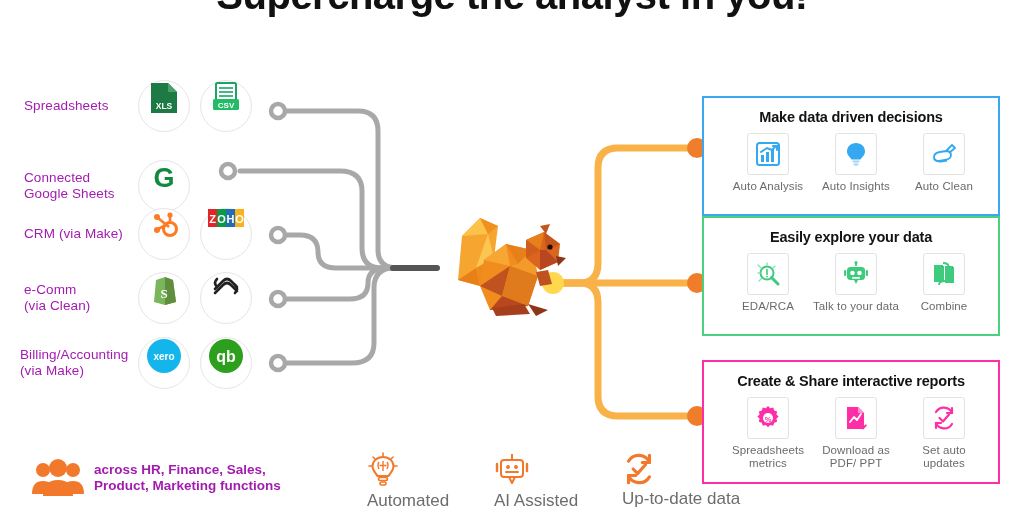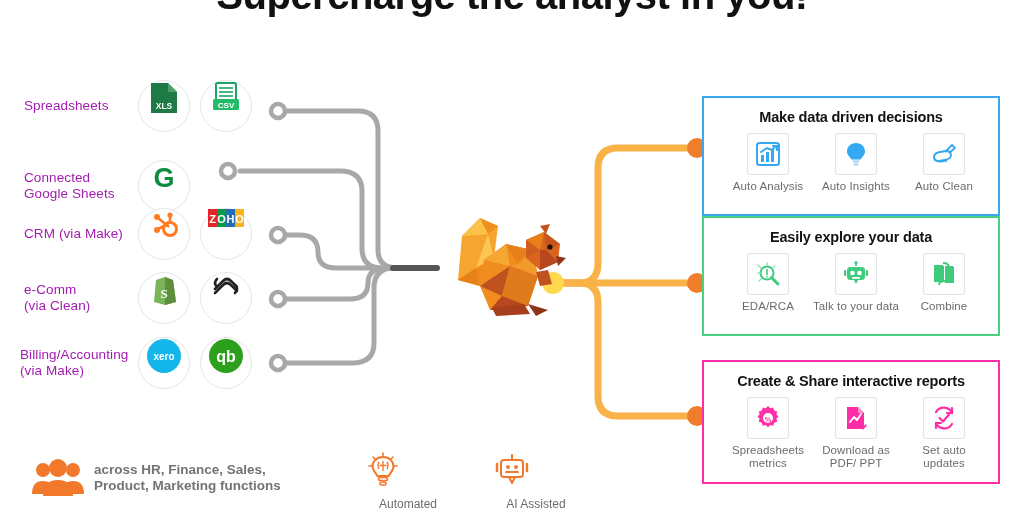--- a/index.html
+++ b/index.html
@@ -57,26 +57,26 @@
     margin-top:5px;font-size:11.5px;line-height:13px;color:#6b6b6b;
     letter-spacing:.1px;
   }
   #panel-blue{top:96px;height:120px;border-color:#3aa7f0;}
   #panel-green{top:216px;height:120px;border-color:#4ad07f;}
   #panel-pink{top:360px;height:124px;border-color:#ff2ea6;}
 
   
   #people-block{position:absolute;left:30px;top:458px;display:flex;align-items:center;}
   #people-text{
-    margin-left:8px;font-size:13.5px;line-height:16px;font-weight:bold;color:#737373;
+    margin-left:8px;font-size:13.5px;line-height:16px;font-weight:bold;color:#a21caf;
   }
   #bottom-icons{position:absolute;left:366px;top:452px;display:flex;gap:44px;}
   .bicon{width:84px;text-align:center;}
   .bicon .blabel{
-    margin-top:9px;font-size:12px;color:#6d6d6d;white-space:nowrap;
+    margin-top:3px;font-size:17px;color:#6d6d6d;white-space:nowrap;
   }
 
   svg{display:block;overflow:visible;}
   #wires{position:absolute;left:0;top:0;width:1024px;height:512px;pointer-events:none;}
   #squirrel{position:absolute;left:440px;top:200px;}
 </style>
 </head>
 <body>
 
 <div id="stage">
@@ -433,15 +433,25 @@
         <rect x="7" y="8" width="22" height="17" rx="3" fill="none" stroke="#f2782c" stroke-width="2"></rect>
         <circle cx="14" cy="15" r="2" fill="#f2782c"></circle>
         <circle cx="22" cy="15" r="2" fill="#f2782c"></circle>
         <line x1="12" y1="20" x2="24" y2="20" stroke="#f2782c" stroke-width="2" stroke-linecap="round"></line>
         <line x1="3" y1="12" x2="3" y2="19" stroke="#f2782c" stroke-width="2.4" stroke-linecap="round"></line>
         <line x1="33" y1="12" x2="33" y2="19" stroke="#f2782c" stroke-width="2.4" stroke-linecap="round"></line>
         <path d="M15 25 L18 31 L21 25" fill="none" stroke="#f2782c" stroke-width="2" stroke-linejoin="round"></path>
       </svg>
       <div class="blabel">AI Assisted</div>
     </div>
+    <div class="bicon">
+      <svg width="34" height="34" viewBox="0 0 26 26">
+        <path d="M21 8 A9 9 0 0 0 5 7" fill="none" stroke="#f2782c" stroke-width="2.4" stroke-linecap="round"></path>
+        <path d="M5 18 A9 9 0 0 0 21 19" fill="none" stroke="#f2782c" stroke-width="2.4" stroke-linecap="round"></path>
+        <path d="M21 2.5 V8 H15.5" fill="none" stroke="#f2782c" stroke-width="2.4" stroke-linecap="round" stroke-linejoin="round"></path>
+        <path d="M5 23.5 V18 H10.5" fill="none" stroke="#f2782c" stroke-width="2.4" stroke-linecap="round" stroke-linejoin="round"></path>
+        <path d="M8.5 13 L12 16.5 L18 9.5" fill="none" stroke="#f2782c" stroke-width="2.4" stroke-linecap="round" stroke-linejoin="round"></path>
+      </svg>
+      <div class="blabel">Up-to-date data</div>
+    </div>
   </div>
 
 </div>
 
 </body></html>

